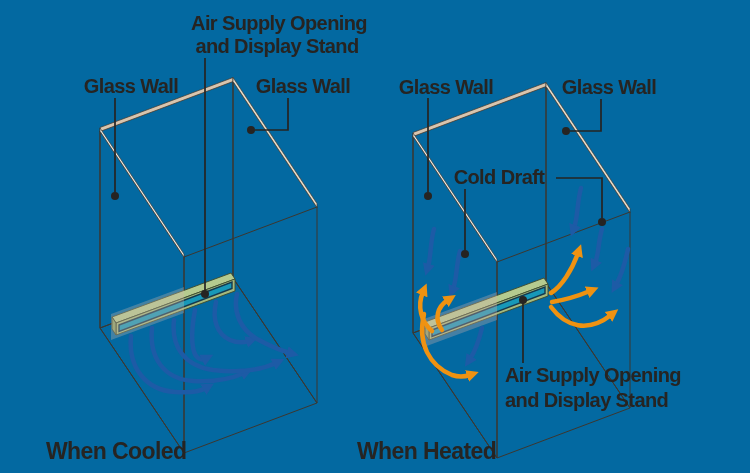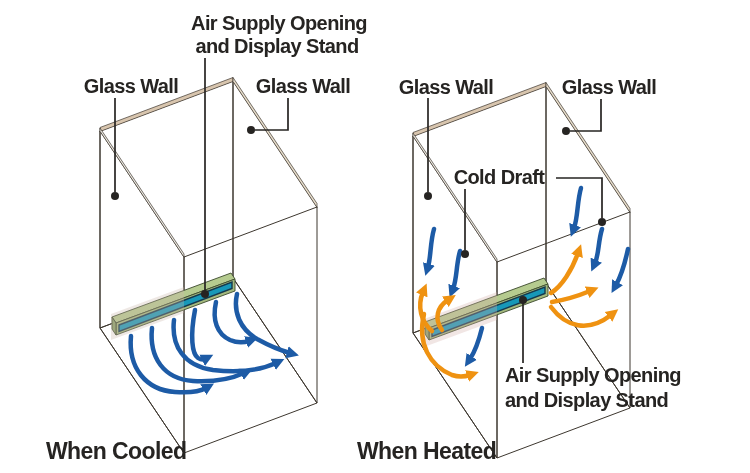--- a/index.html
+++ b/index.html
@@ -1,17 +1,17 @@
 <!DOCTYPE html>
 <html><head>
 <meta charset="utf-8">
 <style>
   html,body{margin:0;padding:0;}
   body{background:#b0ada5;}
-  #stage{position:relative;width:750px;height:473px;background:#ffffff;overflow:hidden;}
+  #stage{position:relative;width:750px;height:473px;background:#0369a1;overflow:hidden;}
   svg{position:absolute;left:0;top:0;}
   .lbl{font-family:"Liberation Sans",sans-serif;font-weight:700;font-size:20px;fill:#262422;letter-spacing:-0.6px;}
   .cap{font-family:"Liberation Sans",sans-serif;font-weight:700;font-size:23px;fill:#262422;letter-spacing:-0.6px;}
   .edge{stroke:#3d372f;stroke-width:1;fill:none;}
   .leader{stroke:#262422;stroke-width:1.7;fill:none;}
   .flow{fill:none;stroke-width:4.5;stroke-linecap:round;}
 </style>
 </head>
 <body>
 

